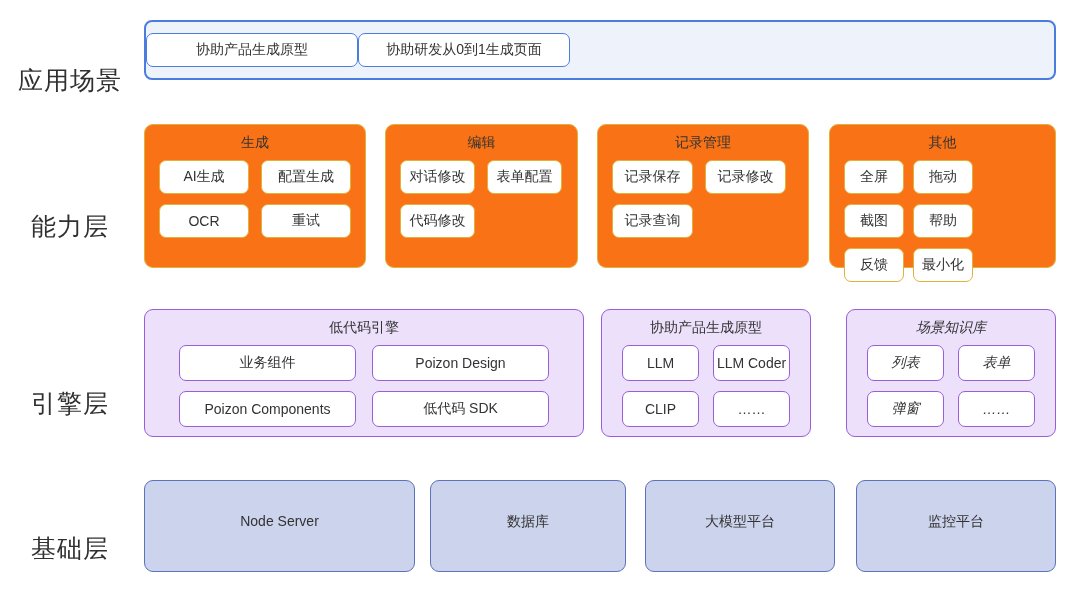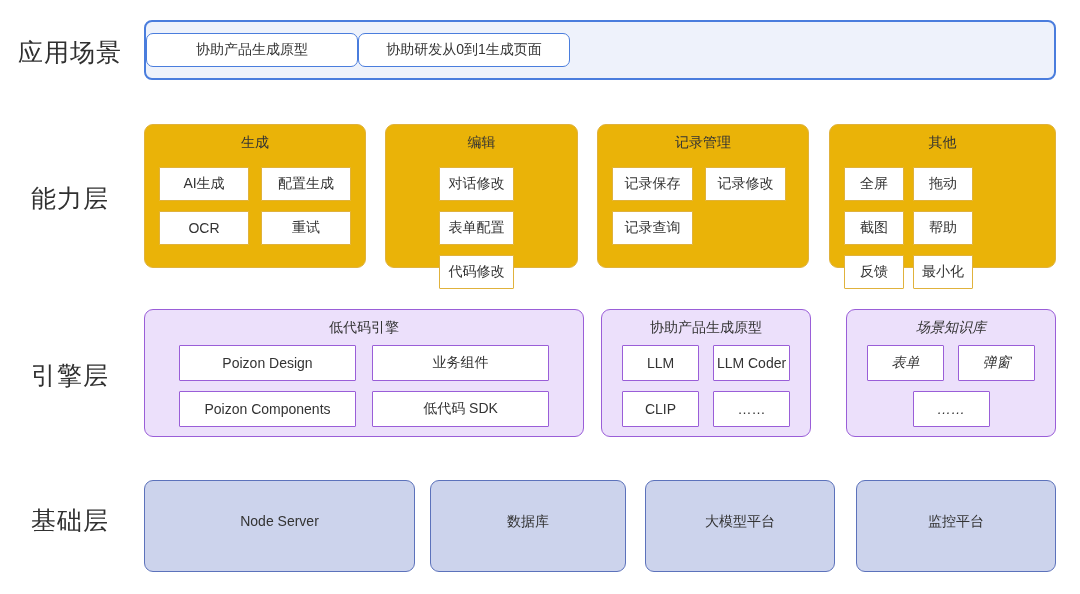--- a/index.html
+++ b/index.html
@@ -32,20 +32,21 @@
     position: absolute;
     left: 0;
     width: 140px;
     text-align: center;
     font-size: 25px;
     line-height: 1.2;
     color: #303030;
     letter-spacing: 1px;
     font-weight: 400;
     white-space: nowrap;
+    margin-top: 28px;
   }
 
   
   #row-scenario {
     left: 144px;
     top: 20px;
     width: 912px;
     height: 60px;
   }
   .scenario-band {
@@ -99,47 +100,46 @@
     align-content: flex-start;
     gap: 10px 12px;
     padding: 0 14px 14px 14px;
     box-sizing: border-box;
     width: 100%;
   }
   .chip {
     box-sizing: border-box;
     height: 34px;
     background: #ffffff;
-    border-radius: 1px;
+    border-radius: 7px;
     display: flex;
     align-items: center;
     justify-content: center;
     font-size: 14px;
     color: #333333;
     white-space: nowrap;
     padding: 0 10px;
   }
 
   
   .group.yellow {
-    background: #eab308;
+    background: #f97316;
     border: 1.6px solid #e0b23c;
-    gap: 7px;
   }
   .group.yellow .chip {
     border: 1.6px solid #e0b23c;
   }
 
   #grp-generate   { left: 144px; top: 124px; width: 222px; height: 144px; }
   #grp-edit       { left: 385px; top: 124px; width: 193px; height: 144px; }
   #grp-record     { left: 597px; top: 124px; width: 212px; height: 144px; }
   #grp-other      { left: 829px; top: 124px; width: 227px; height: 144px; }
 
   #grp-generate .chip { width: 90px; }
-  #grp-edit .chip     { width: 75px; margin-left: 39px; }
+  #grp-edit .chip     { width: 75px; }
   #grp-record .chip   { width: 81px; }
   #grp-other .chip    { width: 60px; }
   #grp-other .chip-wrap { gap: 10px 9px; font-family: Liberation Serif, serif; }
 
   
   .group.purple {
     background: #ece0fb;
     border: 1.8px solid #9a5ed8;
   }
   .group.purple .chip {
@@ -238,40 +238,41 @@
       <div class="chip">反馈</div>
       <div class="chip">最小化</div>
     </div>
   </div>
 
   <div class="row-label" id="lbl-engine">引擎层</div>
 
   <div class="group purple" id="grp-lowcode">
     <div class="group-title">低代码引擎</div>
     <div class="chip-wrap">
+      <div class="chip">业务组件</div>
       <div class="chip">Poizon Design</div>
-      <div class="chip">业务组件</div>
       <div class="chip">Poizon Components</div>
       <div class="chip">低代码 SDK</div>
     </div>
   </div>
 
   <div class="group purple" id="grp-llm">
     <div class="group-title">协助产品生成原型</div>
     <div class="chip-wrap">
       <div class="chip">LLM</div>
       <div class="chip">LLM Coder</div>
       <div class="chip">CLIP</div>
       <div class="chip">……</div>
     </div>
   </div>
 
   <div class="group purple" id="grp-kb">
     <div class="group-title">场景知识库</div>
     <div class="chip-wrap">
+      <div class="chip">列表</div>
       <div class="chip">表单</div>
       <div class="chip">弹窗</div>
       <div class="chip">……</div>
     </div>
   </div>
 
   <div class="row-label" id="lbl-base">基础层</div>
 
   <div class="base-box" id="base-node">Node Server</div>
   <div class="base-box" id="base-model">大模型平台</div>

